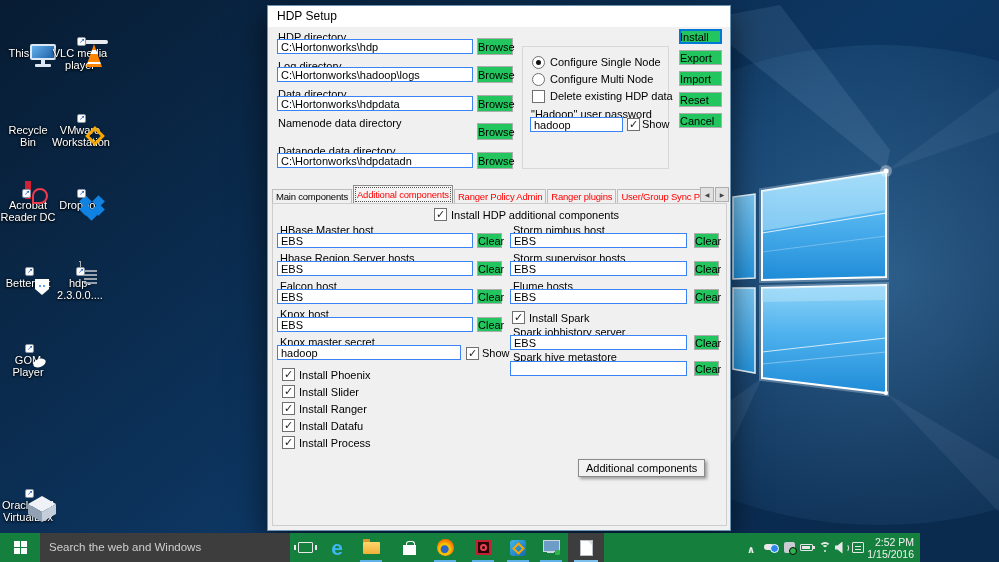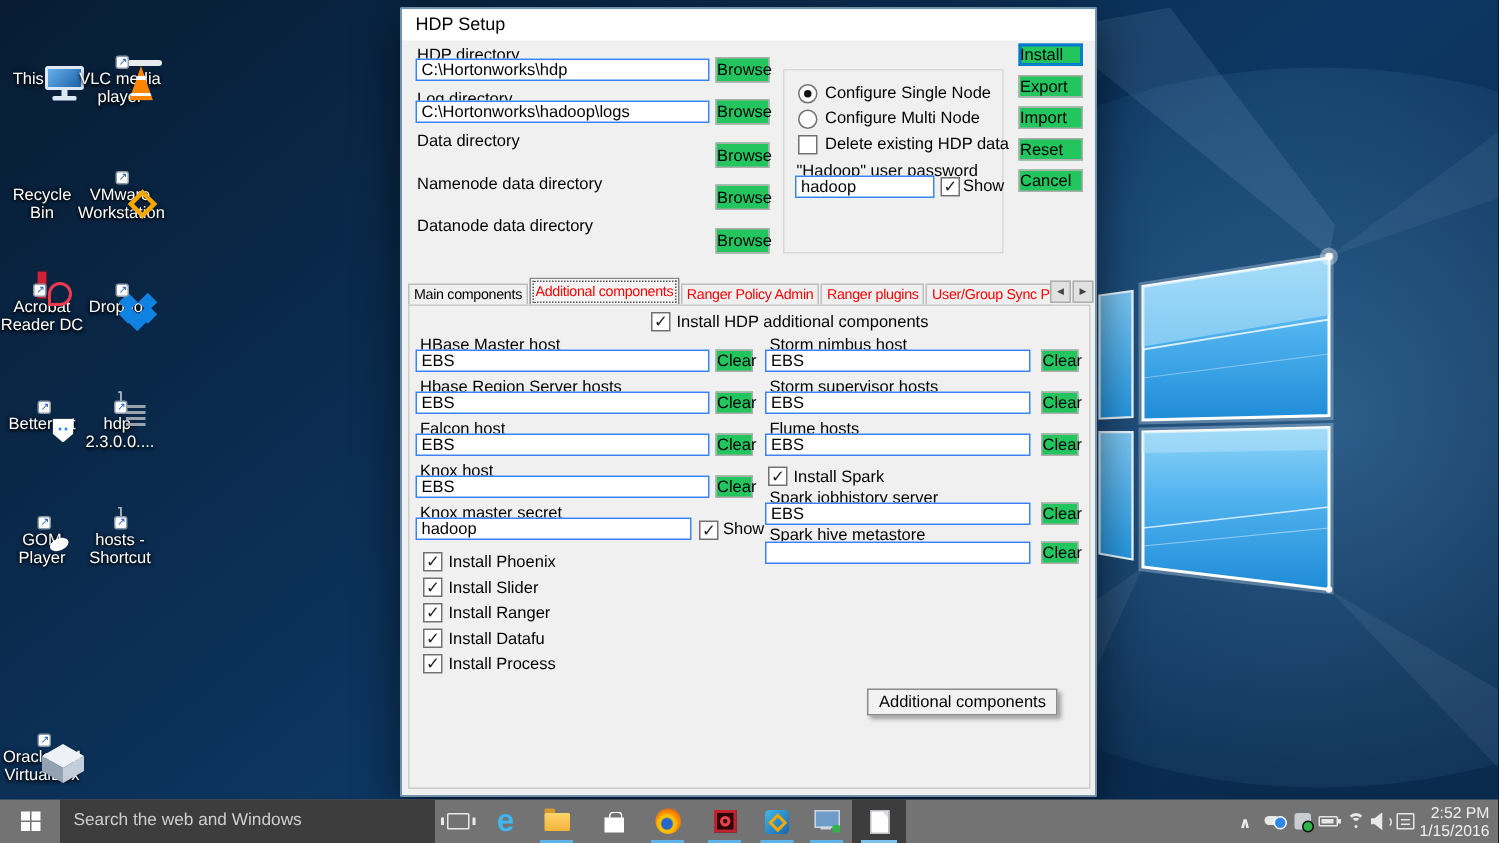--- a/index.html
+++ b/index.html
@@ -77,21 +77,21 @@
   .tab.alert { color:#f00; }
   .tab-arrows { position:absolute; left:432px; top:181px; width:29px; height:15px; background:#f0f0f0; z-index:3; }
   .arrow-btn { position:absolute; top:0; width:14px; height:15px; background:#e1e1e1; border:1px solid #adadad; font-size:6px; color:#444; text-align:center; line-height:14px; }
   .tabpage { position:absolute; left:4px; top:197px; width:455px; height:323px; border:1px solid #cdcdcd; background:#f0f0f0; }
 
   
   .tooltip { position:absolute; left:578px; top:459px; padding:2px 7px; background:#f2f2f2; border:1px solid #8a8a8a;
              font-size:11px; color:#000; box-shadow:2px 2px 3px rgba(0,0,0,.35); z-index:20; white-space:nowrap; }
 
   
-  .taskbar { position:absolute; left:0; top:533px; width:999px; height:29px; background:#737373; z-index:10; }
+  .taskbar { position:absolute; left:0; top:533px; width:920px; height:29px; background:#15803d; z-index:10; }
   .start { position:absolute; left:0; top:0; width:40px; height:29px; display:flex; align-items:center; justify-content:center; }
   .ic-win { display:grid; grid-template-columns:6px 6px; grid-template-rows:6px 6px; gap:1px; }
   .ic-win span { background:#fdfdfd; }
   .searchbox { position:absolute; left:40px; top:0; width:250px; height:29px; background:#3d3d3d; color:#cfcfcf; font-size:11.5px; line-height:29px; padding-left:9px; }
   .tb-slot { position:absolute; top:0; width:30px; height:29px; display:flex; align-items:center; justify-content:center; }
   .tb-slot.active { background:#3d3d3d; }
   .runline { position:absolute; height:2px; background:#5fb2e8; top:27px; }
   .ic-tv { position:relative; width:15px; height:11px; border:1px solid #e9e9e9; border-radius:1px; }
   .ic-tv::before, .ic-tv::after { content:""; position:absolute; top:2px; width:2px; height:5px; background:#e9e9e9; }
   .ic-tv::before { left:-5px; } .ic-tv::after { right:-5px; }
@@ -235,51 +235,47 @@
         <span class="iwrap"><span class="ic-doc lines"></span><span class="sc"></span></span>
       </div>
     <div class="dlabel">hdp-2.3.0.0....</div>
   </div>
   <div class="dcell" style="left:0;top:315px">
     <div class="dicon">
         <span class="iwrap"><span class="ic-gom"></span><span class="sc"></span></span>
       </div>
     <div class="dlabel">GOM Player</div>
   </div>
-  <div class="dcell" style="left:52px;top:315px">
-    <div class="dicon">
-        <span class="iwrap"><span class="ic-doc"></span><span class="sc"></span></span>
-      </div>
-    <div class="dlabel">hosts - Shortcut</div>
-  </div>
   <div class="dcell" style="left:0;top:460px">
     <div class="dicon">
         <span class="iwrap"><span class="ic-vbox"><span class="vb-top"></span><span class="vb-left"></span><span class="vb-right"></span></span><span class="sc"></span></span>
       </div>
     <div class="dlabel">Oracle VM VirtualBox</div>
   </div>
 
   <div class="dlg">
     <div class="dlg-title">HDP Setup</div>
 
     <div class="lbl" style="left:10px;top:25px">HDP directory</div>
     <input class="tb" style="left: 9px; top: 33px; width: 196px;" value="C:\Hortonworks\hdp">
     <button class="btn" style="left:209px;top:32px;width:36px;height:17px">Browse</button>
 
     <div class="lbl" style="left:10px;top:54px">Log directory</div>
     <input class="tb" style="left: 9px; top: 61px; width: 196px;" value="C:\Hortonworks\hadoop\logs">
     <button class="btn" style="left:209px;top:60px;width:36px;height:17px">Browse</button>
 
     <div class="lbl" style="left:10px;top:82px">Data directory</div>
+    <input class="tb" style="left: 9px; top: 90px; width: 196px;" value="C:\Hortonworks\hdpdata">
     <button class="btn" style="left:209px;top:89px;width:36px;height:17px">Browse</button>
 
     <div class="lbl" style="left:10px;top:111px">Namenode data directory</div>
     <button class="btn" style="left:209px;top:117px;width:36px;height:17px">Browse</button>
 
     <div class="lbl" style="left:10px;top:139px">Datanode data directory</div>
+    <input class="tb" style="left: 9px; top: 147px; width: 196px;" value="C:\Hortonworks\hdpdatadn">
     <button class="btn" style="left:209px;top:146px;width:36px;height:17px">Browse</button>
 
     <div class="grp">
       <span class="radio selected" style="left:9px;top:9px"></span>
       <div class="lbl" style="left:27px;top:9px">Configure Single Node</div>
       <span class="radio" style="left:9px;top:26px"></span>
       <div class="lbl" style="left:27px;top:26px">Configure Multi Node</div>
       <span class="cb" style="left:9px;top:43px"></span>
       <div class="lbl" style="left:27px;top:43px">Delete existing HDP data</div>
       <div class="lbl" style="left:8px;top:61px">"Hadoop" user password</div>

